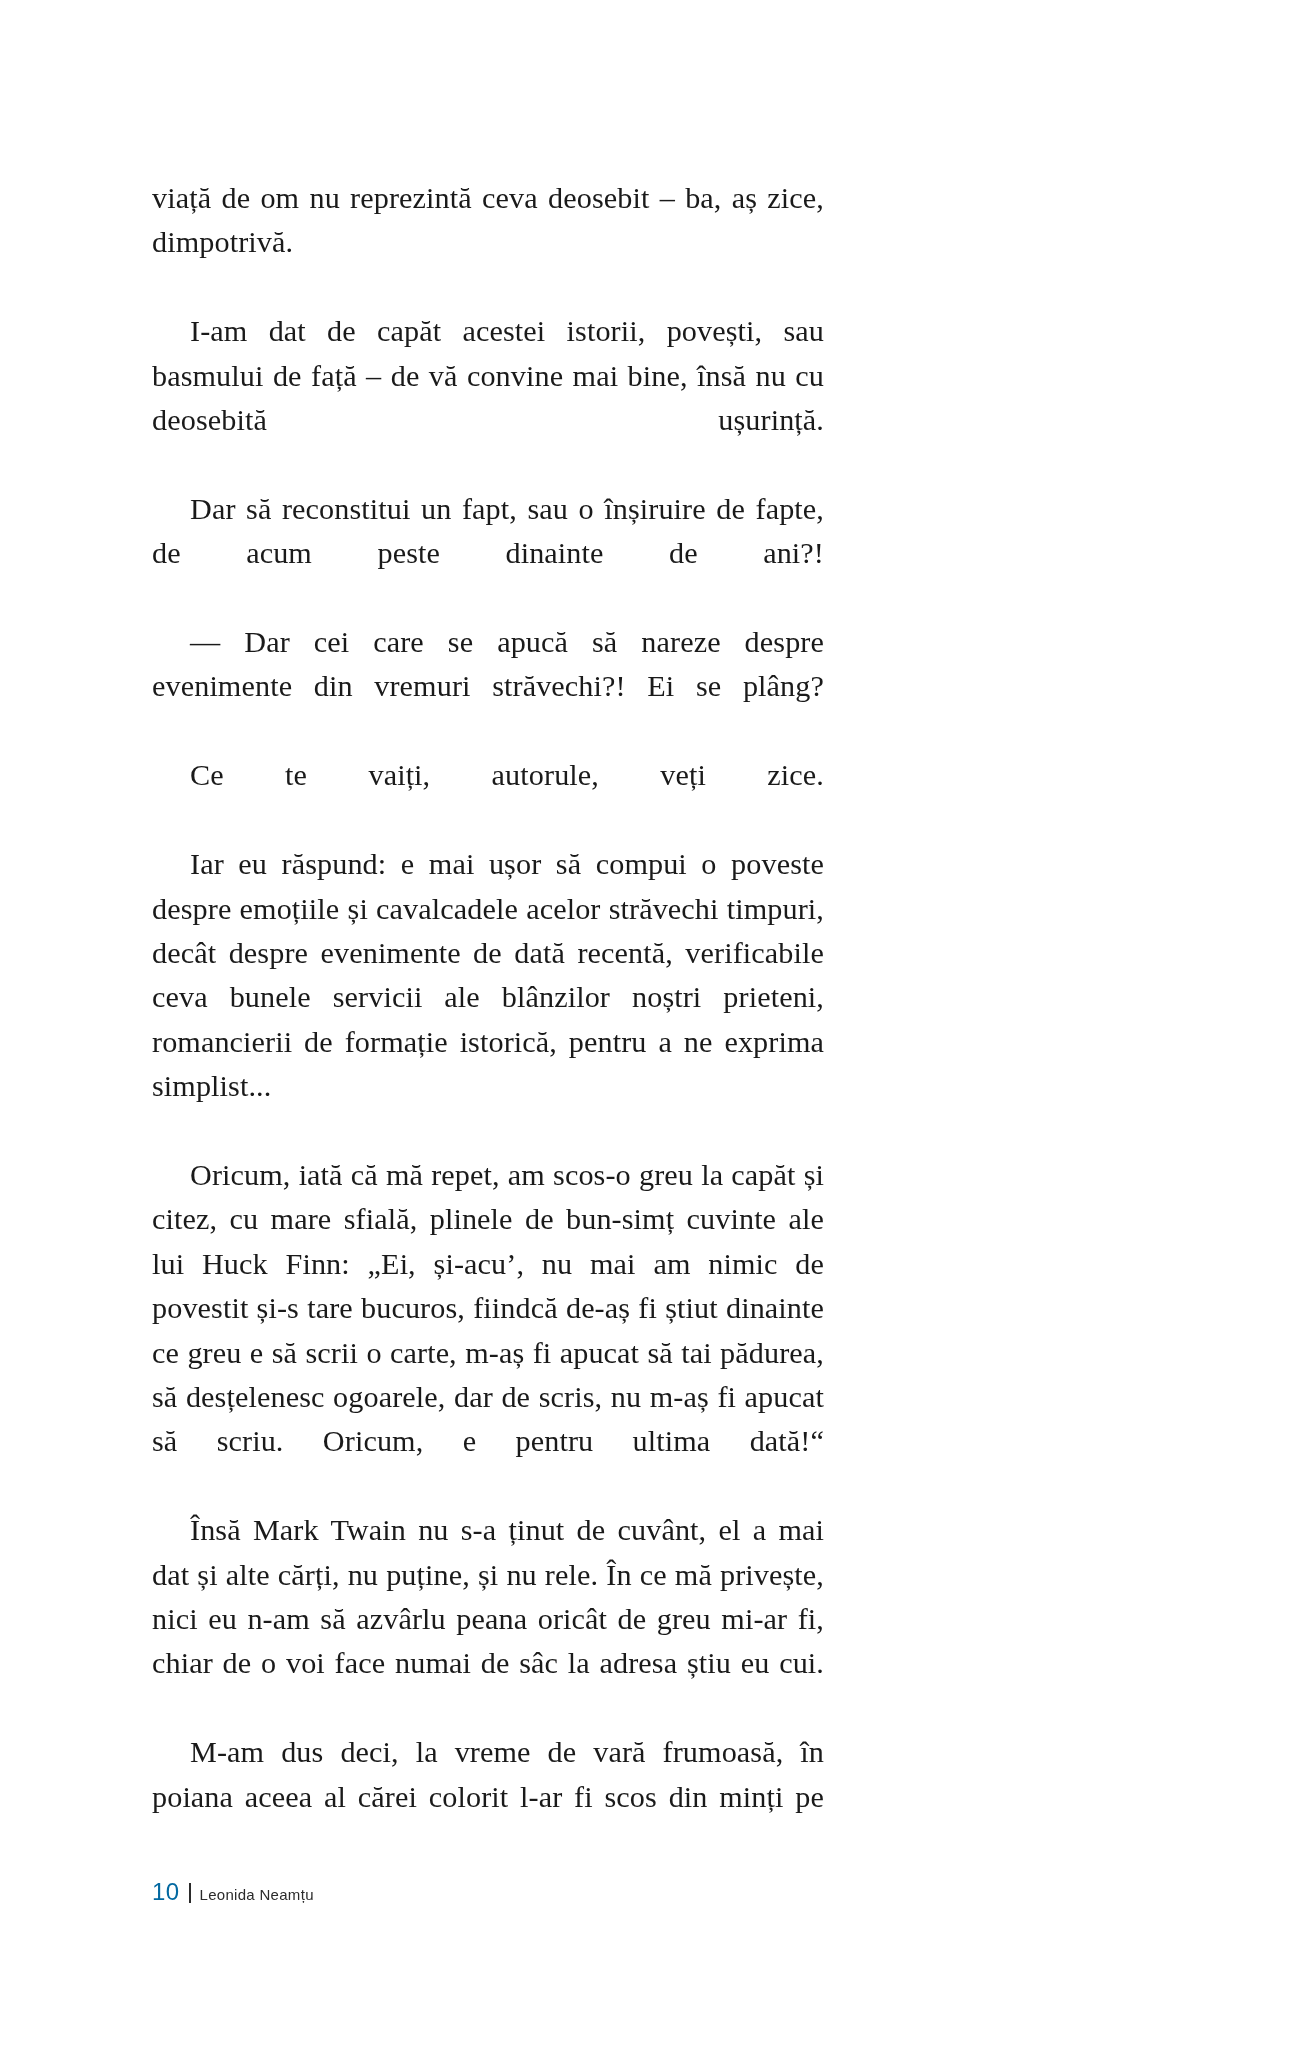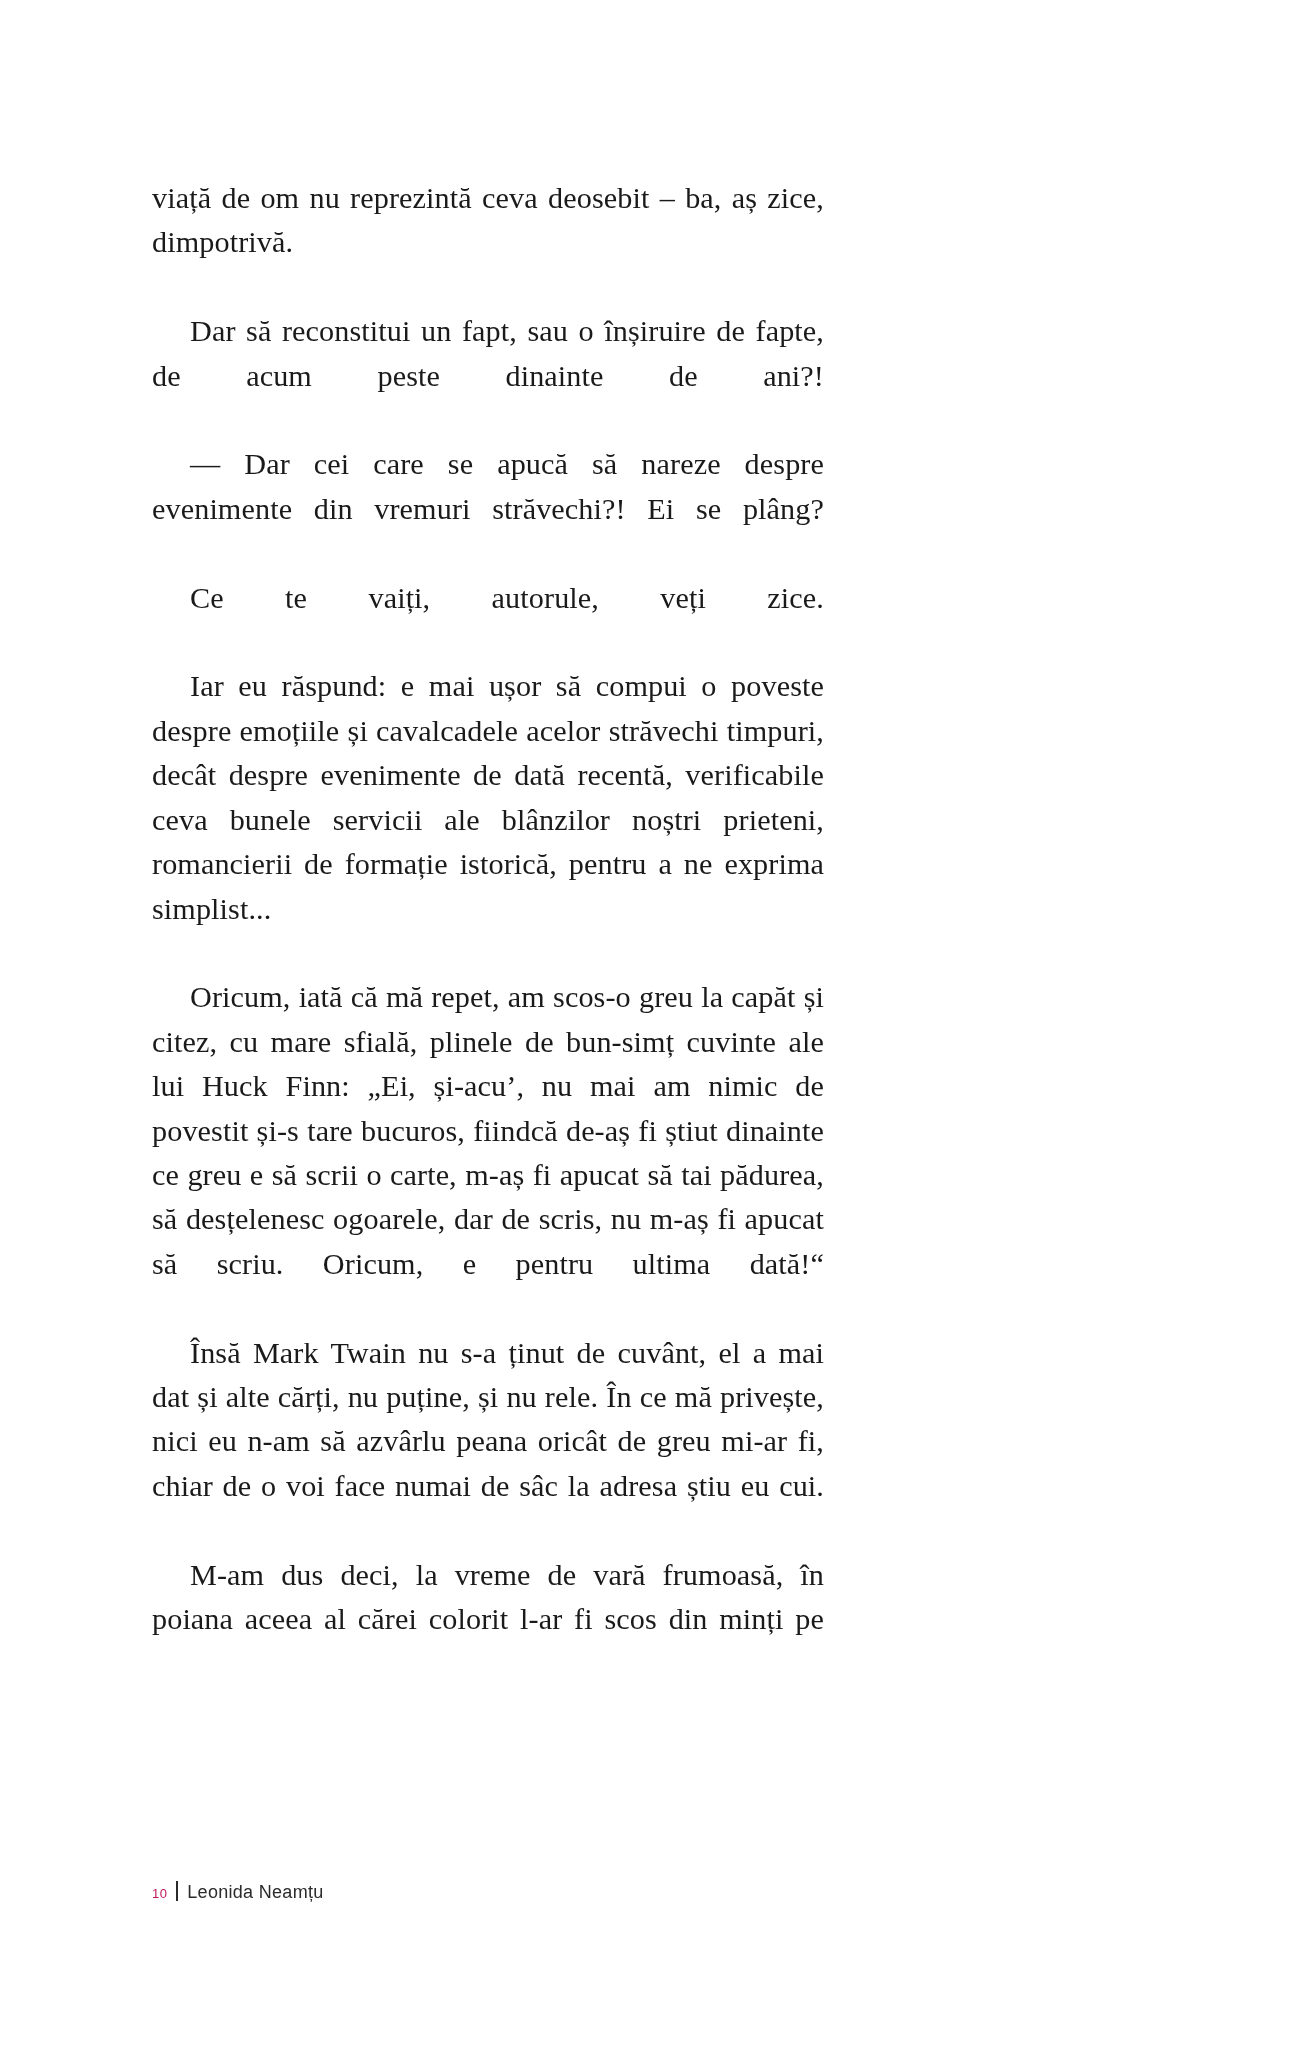--- a/index.html
+++ b/index.html
@@ -58,46 +58,47 @@
   .footer {
     position: absolute;
     left: 152px;
     top: 1878px;
     display: flex;
     align-items: baseline;
     gap: 0;
     font-family: "Liberation Sans", "DejaVu Sans", sans-serif;
   }
   .footer .pagenum {
-    font-size: 13px;
-    color: #be185d;
+    font-size: 24px;
+    color: #0369a1;
     letter-spacing: 0.4px;
   }
   .footer .sep {
     display: inline-block;
     width: 2px;
     height: 20px;
     background: #2b2b2b;
     margin: 0 9px;
     position: relative;
     top: 3px;
   }
   .footer .bookauthor {
-    font-size: 18px;
+    font-size: 15px;
     color: #2b2b2b;
     letter-spacing: 0.3px;
   }
 </style>
 </head>
 <body>
 
 <div class="page">
 
   <div class="text-column">
     <p class="para">viață de om nu reprezintă ceva deosebit – ba, aș zice, dimpotrivă.</p>
+    <p class="para indent">I-am dat de capăt acestei istorii, povești, sau basmului de față – de vă convine mai bine, însă nu cu deosebită ușurință.</p>
     <p class="para indent">Dar să reconstitui un fapt, sau o înșiruire de fapte, de acum peste dinainte de ani?!</p>
     <p class="para indent">— Dar cei care se apucă să nareze despre evenimente din vremuri străvechi?! Ei se plâng?</p>
     <p class="para indent">Ce te vaiți, autorule, veți zice.</p>
     <p class="para indent">Iar eu răspund: e mai ușor să compui o poveste despre emoțiile și cavalcadele acelor străvechi timpuri, decât despre evenimente de dată recentă, verificabile ceva bunele servicii ale blânzilor noștri prieteni, romancierii de formație istorică, pentru a ne exprima simplist...</p>
     <p class="para indent">Oricum, iată că mă repet, am scos-o greu la capăt și citez, cu mare sfială, plinele de bun-simț cuvinte ale lui Huck Finn: „Ei, și-acu’, nu mai am nimic de povestit și-s tare bucuros, fiindcă de-aș fi știut dinainte ce greu e să scrii o carte, m-aș fi apucat să tai pădurea, să desțelenesc ogoarele, dar de scris, nu m-aș fi apucat să scriu. Oricum, e pentru ultima dată!“</p>
     <p class="para indent">Însă Mark Twain nu s-a ținut de cuvânt, el a mai dat și alte cărți, nu puține, și nu rele. În ce mă privește, nici eu n-am să azvârlu peana oricât de greu mi-ar fi, chiar de o voi face numai de sâc la adresa știu eu cui.</p>
     <p class="para indent">M-am dus deci, la vreme de vară frumoasă, în poiana aceea al cărei colorit l-ar fi scos din minți pe</p>
   </div>
 
   <div class="footer">

